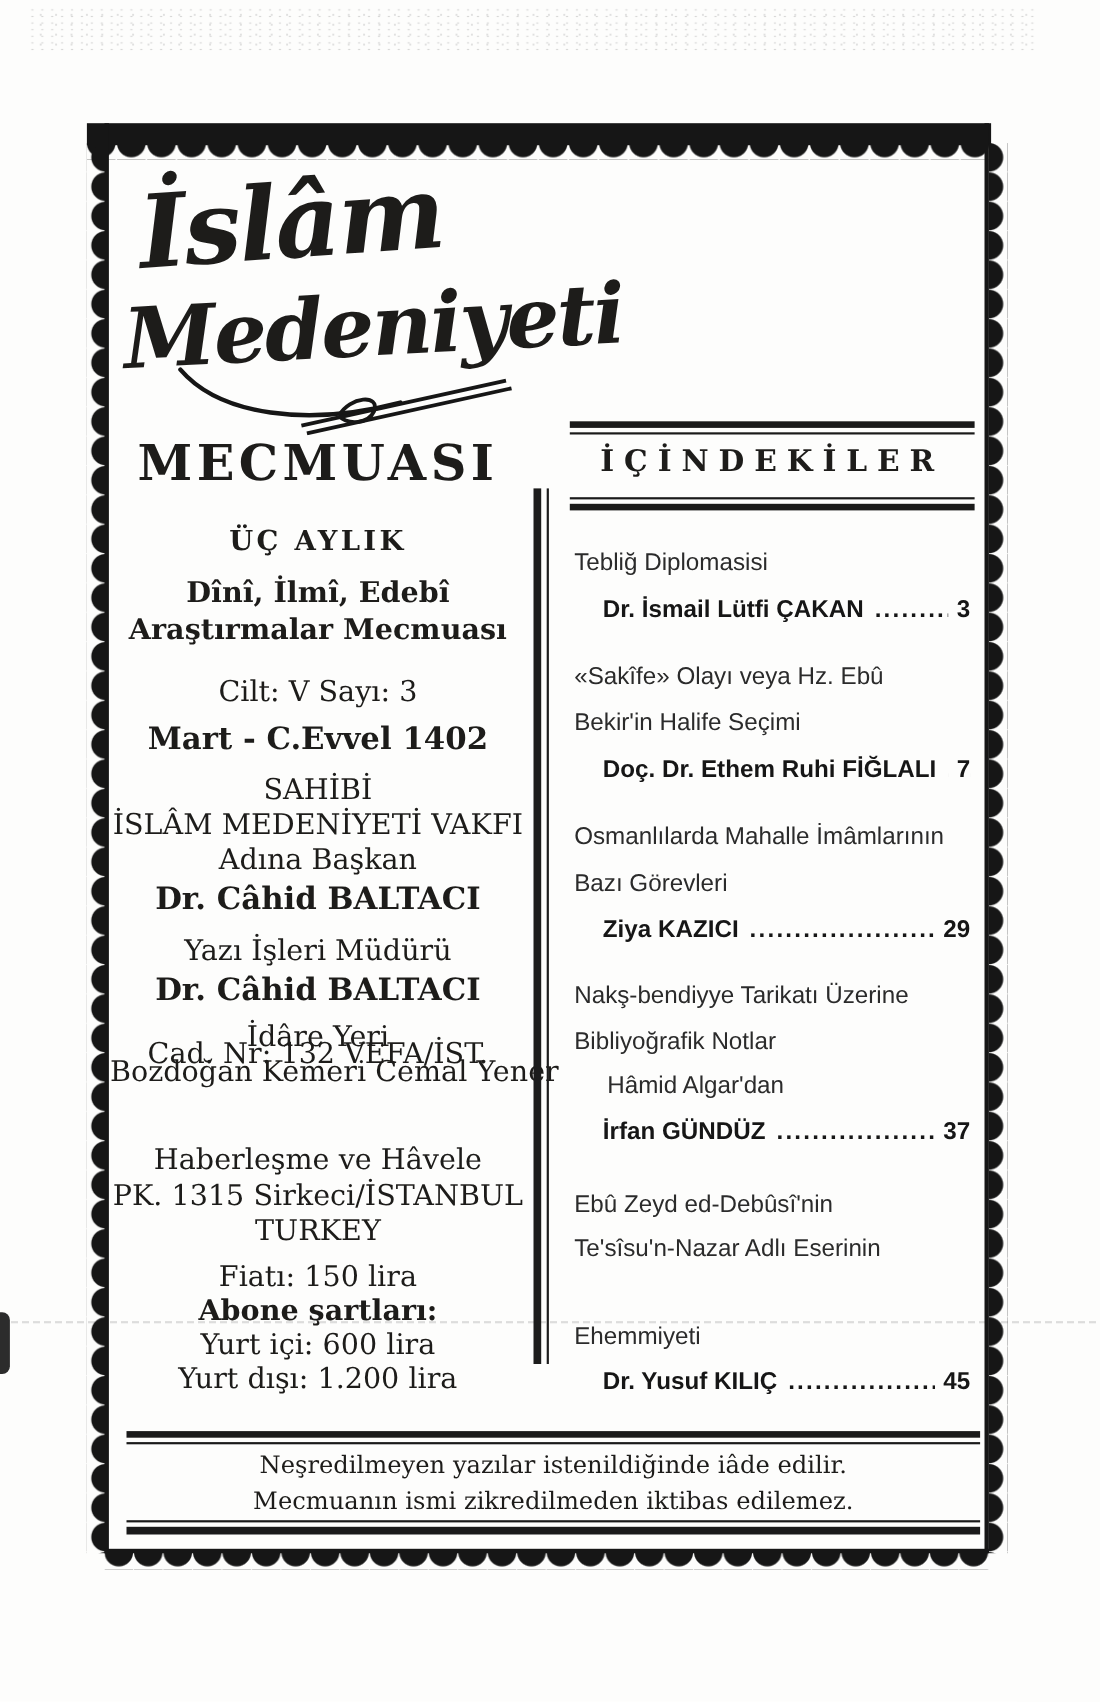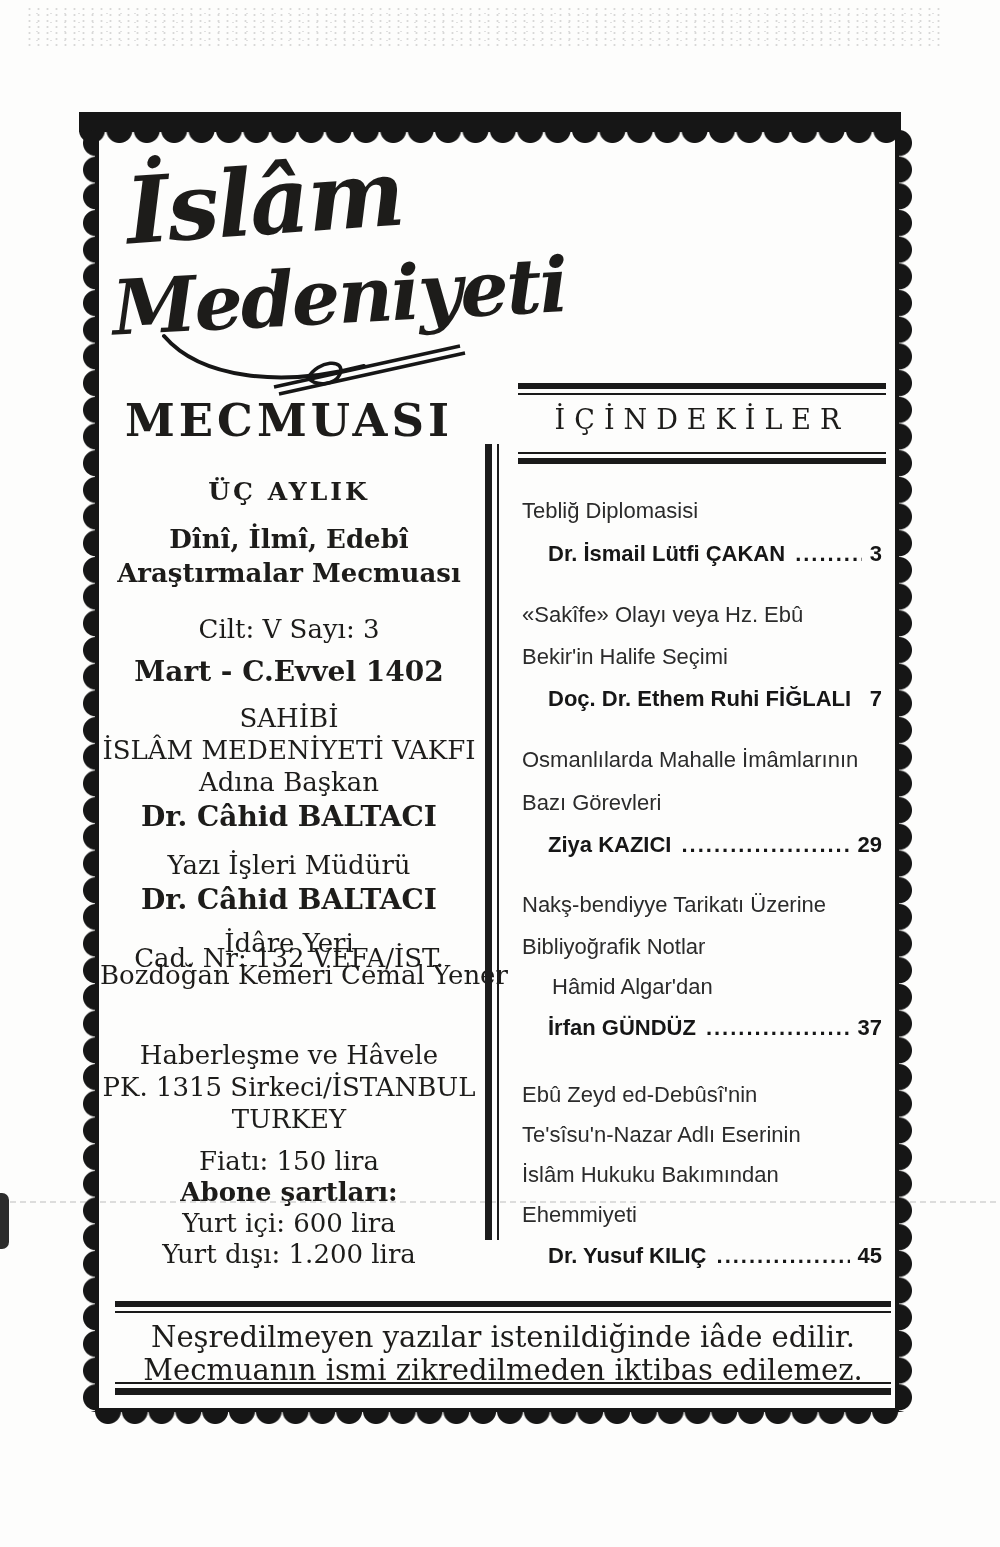--- a/index.html
+++ b/index.html
@@ -50,32 +50,32 @@
   .title { font-size:45px; font-weight:bold; letter-spacing:4px; }
   .freq  { font-size:25px; font-weight:bold; letter-spacing:3px; }
 
   
   .div-thick { position:absolute; left:485px; top:444px; width:7px; height:796px; background:#1c1c1c; }
   .div-thin  { position:absolute; left:497px; top:444px; width:2px; height:796px; background:#1c1c1c; }
 
   
   .rule { position:absolute; background:#1a1a1a; }
   .toc-head { position:absolute; left:518px; top:404px; width:368px; text-align:center;
-              font-size:27px; font-weight:normal; letter-spacing:9px; }
+              font-size:27px; font-weight:bold; letter-spacing:9px; }
   .tt { position:absolute; left:522px; width:362px; font-family:Liberation Sans, sans-serif;
         font-size:22px; color:#2b2b2b; white-space:nowrap; }
   .tt.ind { padding-left:30px; box-sizing:border-box; }
   .ta { position:absolute; left:522px; width:360px; height:28px; padding-left:26px; box-sizing:border-box;
         font-family:"Liberation Sans", sans-serif; font-size:22px; font-weight:bold; color:#161616;
         white-space:nowrap; overflow:hidden; }
   .ta .ld { letter-spacing:2px; margin-left:10px; }
   .ta .pg { position:absolute; right:0; top:0; background:#fdfdfc; padding-left:8px; }
 
   
-  .fnote { position:absolute; left:115px; width:776px; text-align:center; font-size:29px; white-space:nowrap; }
+  .fnote { position:absolute; left:115px; width:776px; text-align:center; font-size:22px; white-space:nowrap; }
 </style>
 </head>
 <body>
 
 <div class="canvas">
 
   <div class="noise-top"></div>
   <div class="scanline"></div>
   <div class="smudge-left"></div>
 
@@ -148,21 +148,20 @@
 
   <div class="tt" style="top:892px">Nakş-bendiyye Tarikatı Üzerine</div>
   <div class="tt ind" style="top:974px">Hâmid Algar'dan</div>
   <div class="tt" style="top:934px">Bibliyoğrafik Notlar</div>
   <div class="ta" style="top:1015px">
     <span>İrfan GÜNDÜZ</span><span class="ld">.....................</span><span class="pg">37</span>
   </div>
 
   <div class="tt" style="top:1122px">Te'sîsu'n-Nazar Adlı Eserinin</div>
   <div class="tt" style="top:1082px">Ebû Zeyd ed-Debûsî'nin</div>
-  <div class="tt" style="top:1162px">İslâm Hukuku Bakımından</div>
   <div class="tt" style="top:1202px">Ehemmiyeti</div>
   <div class="ta" style="top:1243px">
     <span>Dr. Yusuf KILIÇ</span><span class="ld">..................</span><span class="pg">45</span>
   </div>
 
   <div class="rule" style="left:115px; top:1301px; width:776px; height:6px"></div>
   <div class="rule" style="left:115px; top:1311px; width:776px; height:2px"></div>
   <div class="fnote" style="top:1320px">Neşredilmeyen yazılar istenildiğinde iâde edilir.</div>
   <div class="fnote" style="top:1353px">Mecmuanın ismi zikredilmeden iktibas edilemez.</div>
   <div class="rule" style="left:115px; top:1382px; width:776px; height:2px"></div>

